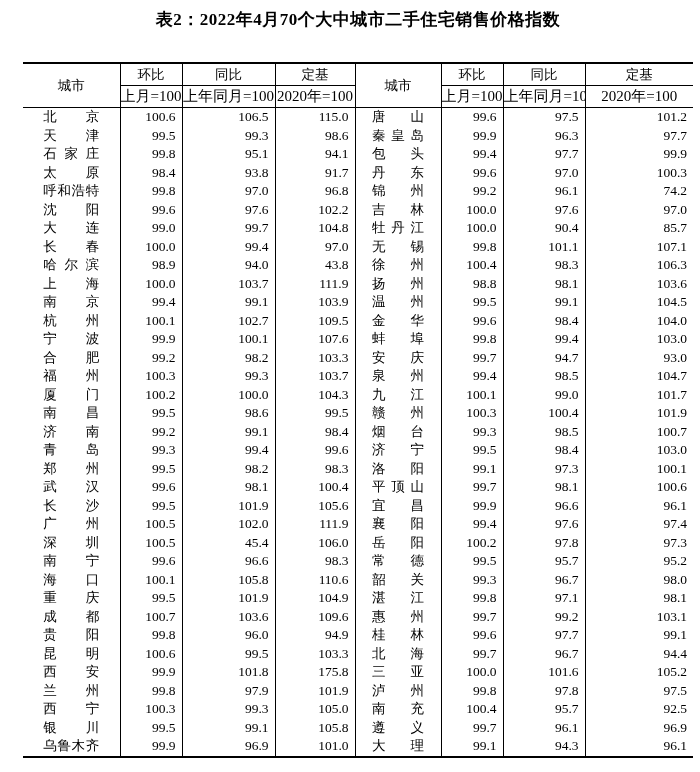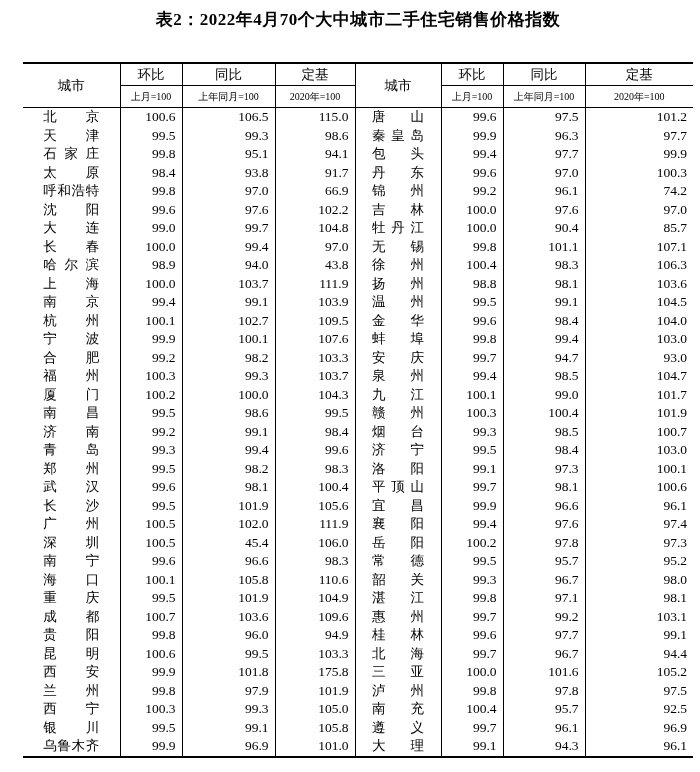--- a/index.html
+++ b/index.html
@@ -45,21 +45,21 @@
     vertical-align: middle;
     overflow: hidden;
     white-space: nowrap;
   }
   .price-table thead th {
     font-size: 13.5px;
     height: 21px;
     text-align: center;
   }
   .price-table thead th.base {
-    font-size: 10px;
+    font-size: 15px;
   }
   .price-table .bl {
     border-left: 1px solid #000;
   }
   .price-table thead tr.r1 th.sub {
     border-bottom: 1px solid #000;
   }
   .price-table thead th.cityhead {
     border-bottom: 1px solid #000;
     font-family: Liberation Mono, monospace;
@@ -195,21 +195,21 @@
         </tr>
         <tr>
           <td class="city"><span class="cname">
               <span>呼</span>
               <span>和</span>
               <span>浩</span>
               <span>特</span>
             </span></td>
           <td class="num bl">99.8</td>
           <td class="num bl">97.0</td>
-          <td class="num bl">66.9</td>
+          <td class="num bl">96.8</td>
           <td class="city bl"><span class="cname r">
               <span>锦</span>
               <span>州</span>
             </span></td>
           <td class="num bl">99.2</td>
           <td class="num bl">96.1</td>
           <td class="num bl">74.2</td>
         </tr>
         <tr>
           <td class="city"><span class="cname">

